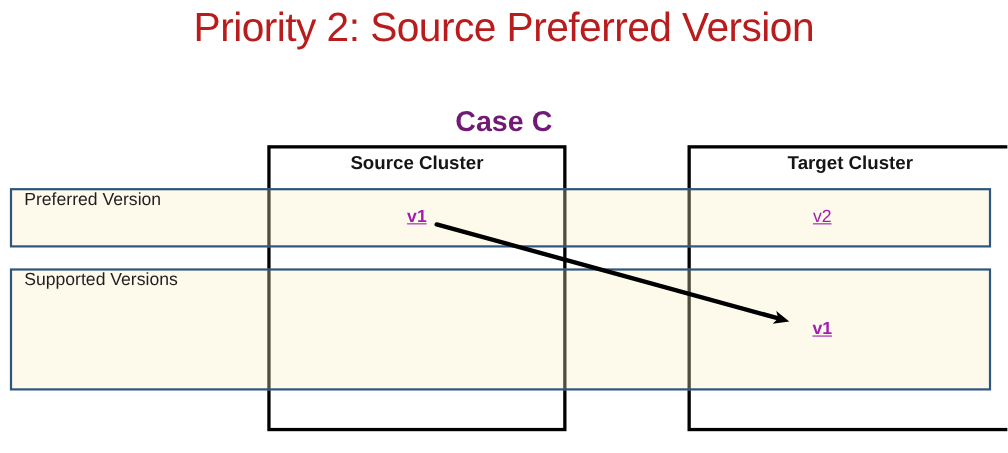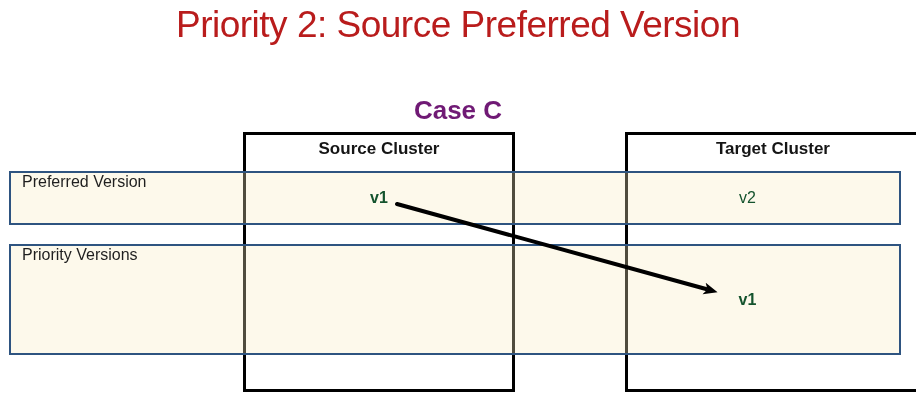--- a/index.html
+++ b/index.html
@@ -74,22 +74,23 @@
     padding-left: 11px;
     font-size: 16px;
     color: #1f1f1f;
   }
   .cell {
     position: absolute;
     display: flex;
     align-items: center;
     justify-content: center;
     font-size: 16px;
-    color: #14532d;
+    color: #a21caf;
     z-index: 3;
+    text-decoration: underline;
   }
   .cell.bold { font-weight: 700; }
   .c-src-pref { left: 243px; top: 171px; width: 272px; height: 54px; }
   .c-tgt-pref { left: 612px; top: 171px; width: 271px; height: 54px; }
   .c-src-supp { left: 243px; top: 244px; width: 272px; height: 111px; }
   .c-tgt-supp { left: 612px; top: 244px; width: 271px; height: 111px; }
   .arrow-layer {
     position: absolute;
     left: 0;
     top: 0;
@@ -113,21 +114,21 @@
 
   <div class="cluster-box target">
     <div class="cluster-header">Target Cluster</div>
   </div>
 
   <div class="band band-preferred">
     <div class="row-label">Preferred Version</div>
   </div>
 
   <div class="band band-supported">
-    <div class="row-label">Priority Versions</div>
+    <div class="row-label">Supported Versions</div>
   </div>
 
   <div class="cell c-src-pref bold">v1</div>
   <div class="cell c-tgt-pref">v2</div>
   <div class="cell c-tgt-supp bold">v1</div>
 
   <svg class="arrow-layer" viewBox="0 0 916 412" xmlns="http://www.w3.org/2000/svg">
     <defs>
       <marker id="arrowhead" markerUnits="userSpaceOnUse" markerWidth="16" markerHeight="14" refX="2" refY="6" orient="auto">
         <path d="M0,0 L14,6 L0,12 L3.5,6 Z" style="fill: var(--arrow, #000000);"></path>

